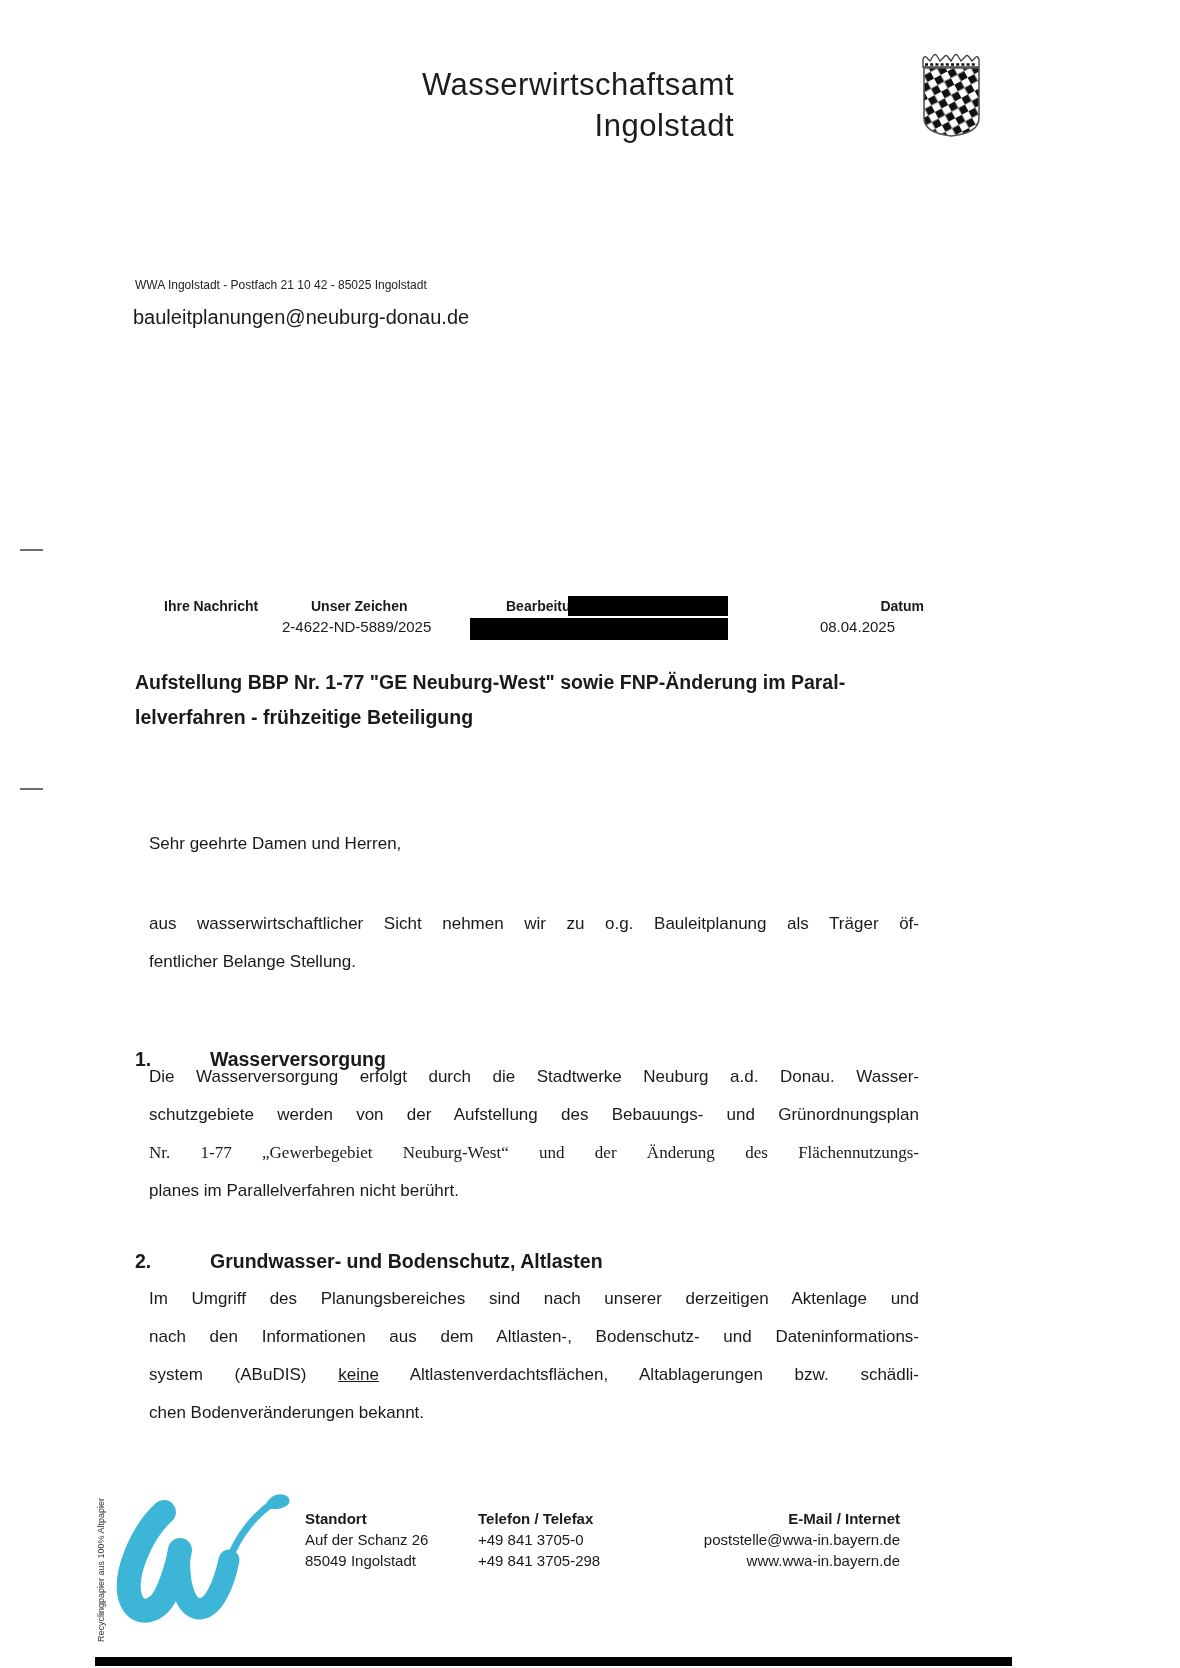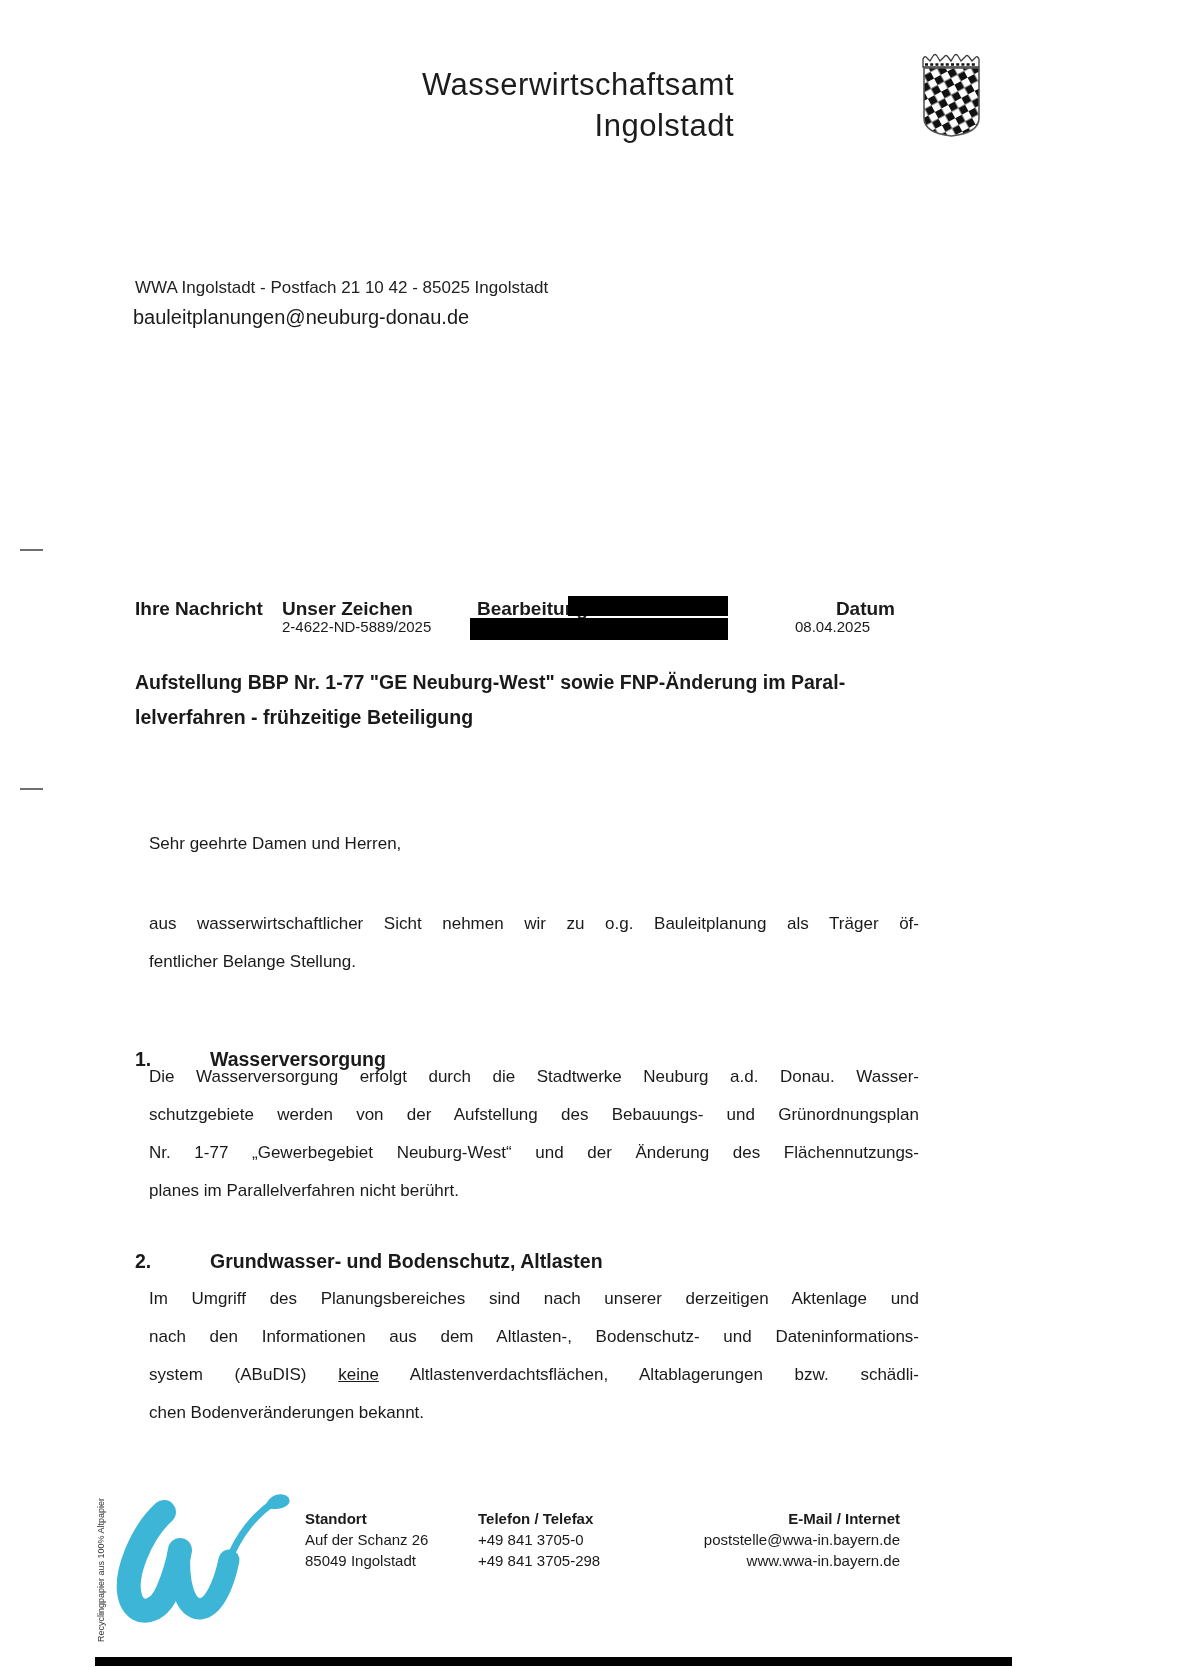--- a/index.html
+++ b/index.html
@@ -19,37 +19,37 @@
     top: 64px; right: 278px;
     text-align: right;
     font-size: 31px;
     line-height: 41px;
     color: #1c1c1c;
     letter-spacing: 0.5px;
   }
   .crest { top: 52px; left: 920px; width: 64px; height: 88px; }
 
   
-  .sender-line { top: 278px; left: 135px; font-size: 17px; color: #222; }
+  .sender-line { top: 278px; left: 135px; font-size: 12px; color: #222; }
   .recipient-email { top: 306px; left: 133px; font-size: 20px; }
 
   
   .fold-mark { left: 20px; width: 23px; height: 2px; background: #6f6f6f; }
   .fold-1 { top: 549px; }
   .fold-2 { top: 788px; }
 
   
-  .ref-label { font-size: 19px; font-weight: bold; }
+  .ref-label { font-size: 14px; font-weight: bold; margin-left: 29px; }
   .ref-value { font-size: 15px; }
   .ref-ihre   { top: 598px; left: 135px; }
   .ref-uz-l   { top: 598px; left: 282px; }
   .ref-uz-v   { top: 618px; left: 282px; }
   .ref-bea    { top: 598px; left: 477px; }
   .ref-dat-l  { top: 598px; left: 795px; width: 100px; text-align: right; }
-  .ref-dat-v  { top: 618px; left: 795px; width: 100px; text-align: left; }
+  .ref-dat-v  { top: 618px; left: 795px; width: 100px; text-align: right; }
   .redact { background: #000; }
   .redact-1 { top: 596px; left: 568px; width: 160px; height: 20px; }
   .redact-2 { top: 618px; left: 470px; width: 258px; height: 22px; }
 
   
   .subject {
     top: 665px; left: 135px; width: 780px;
     font-size: 19.5px; font-weight: bold; line-height: 35px;
   }
 
@@ -57,21 +57,21 @@
   .bodyline { font-size: 17px; line-height: 38px; width: 770px; left: 135px; margin-left: 14px; }
   .jl { text-align: justify; text-align-last: justify; }
   .salutation { top: 825px; }
   .intro-l1 { top: 905px; }
   .intro-l2 { top: 943px; }
 
   .sec-head { font-size: 19.5px; font-weight: bold; line-height: 38px; left: 135px; }
   .sec-num { display: inline-block; width: 75px; }
   .s1-head { top: 1020px; margin-top: 20px; }
   .s1-l1 { top: 1058px; } .s1-l2 { top: 1096px; }
-  .s1-l3 { top: 1134px; } .s1-l4 { top: 1172px; }
+  .s1-l3 { top: 1134px; font-family: Liberation Serif, serif; } .s1-l4 { top: 1172px; }
   .s2-head { top: 1242px; }
   .s2-l1 { top: 1280px; } .s2-l2 { top: 1318px; }
   .s2-l3 { top: 1356px; } .s2-l4 { top: 1394px; }
   .ul { text-decoration: underline; }
 
   
   .foot-block { font-size: 15px; line-height: 21px; top: 1508px; }
   .foot-label { font-weight: bold; }
   .foot-standort { left: 305px; }
   .foot-telefon { left: 478px; }

